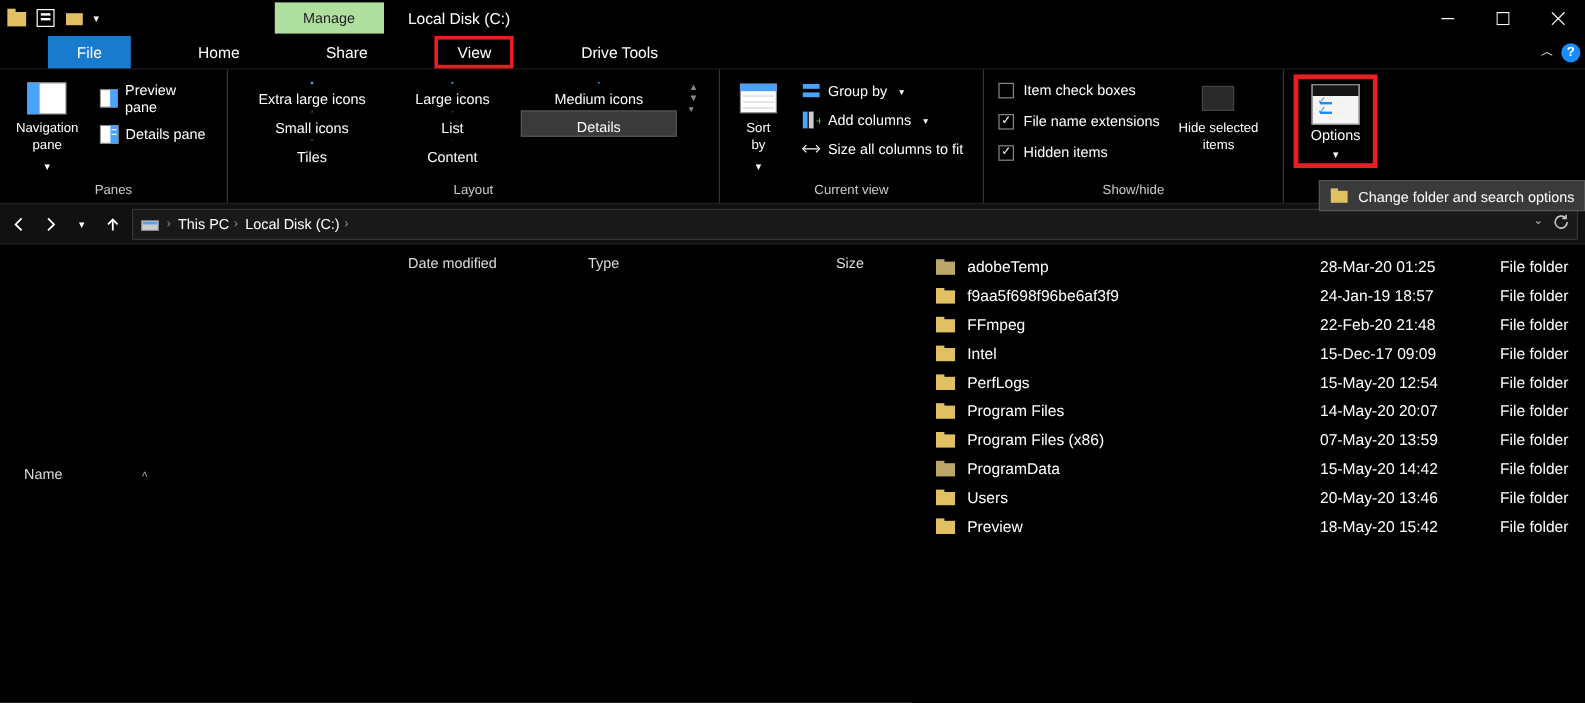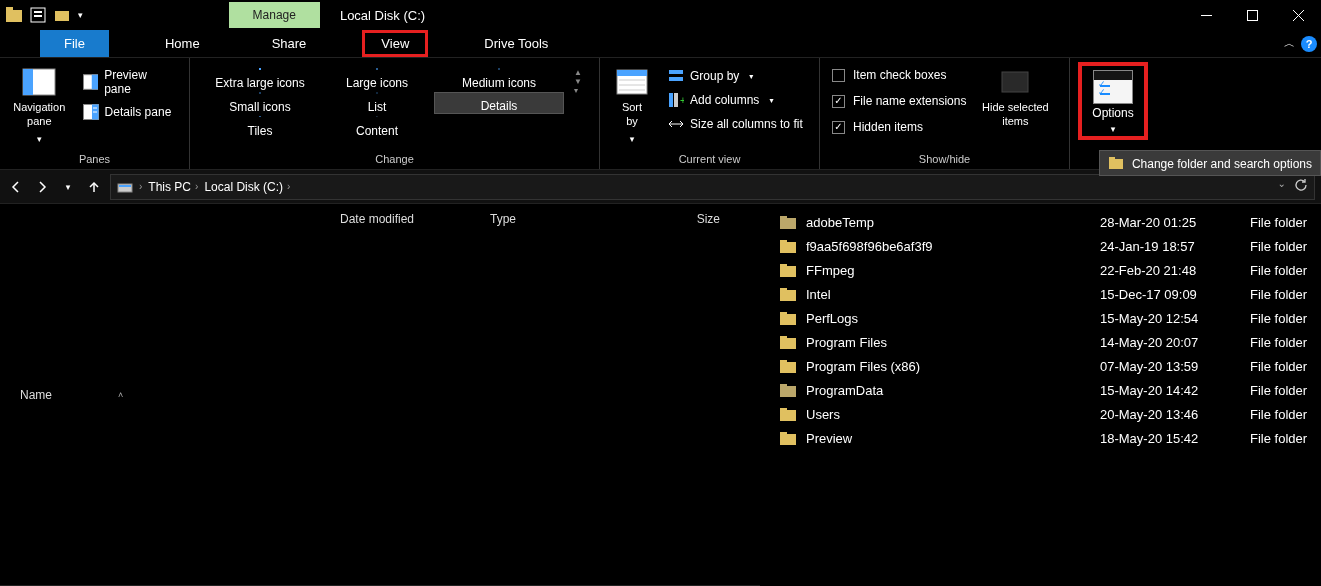--- a/index.html
+++ b/index.html
@@ -243,21 +243,21 @@
             </svg>
             <span>Content</span>
           </div>
       </div>
       <div class="stack" style="justify-content:center;gap:0;color:#888;">
         <span style="font-size:8px;">▲</span>
         <span style="font-size:8px;">▼</span>
         <span style="font-size:8px;">▾</span>
       </div>
     </div>
-    <div class="group-label">Change</div>
+    <div class="group-label">Layout</div>
   </div>
 
   <div class="group" style="width:220px;">
     <div class="group-body">
       <div class="bigbtn" style="width:48px;">
         <svg class="ic" viewBox="0 0 34 28">
             <rect x="2" y="2" width="30" height="24" fill="#fff" stroke="#888"></rect>
             <rect x="2" y="2" width="30" height="6" fill="#4aa3ff"></rect>
             <line x1="4" y1="12" x2="30" y2="12" stroke="#ccc"></line>
             <line x1="4" y1="17" x2="30" y2="17" stroke="#ccc"></line>

